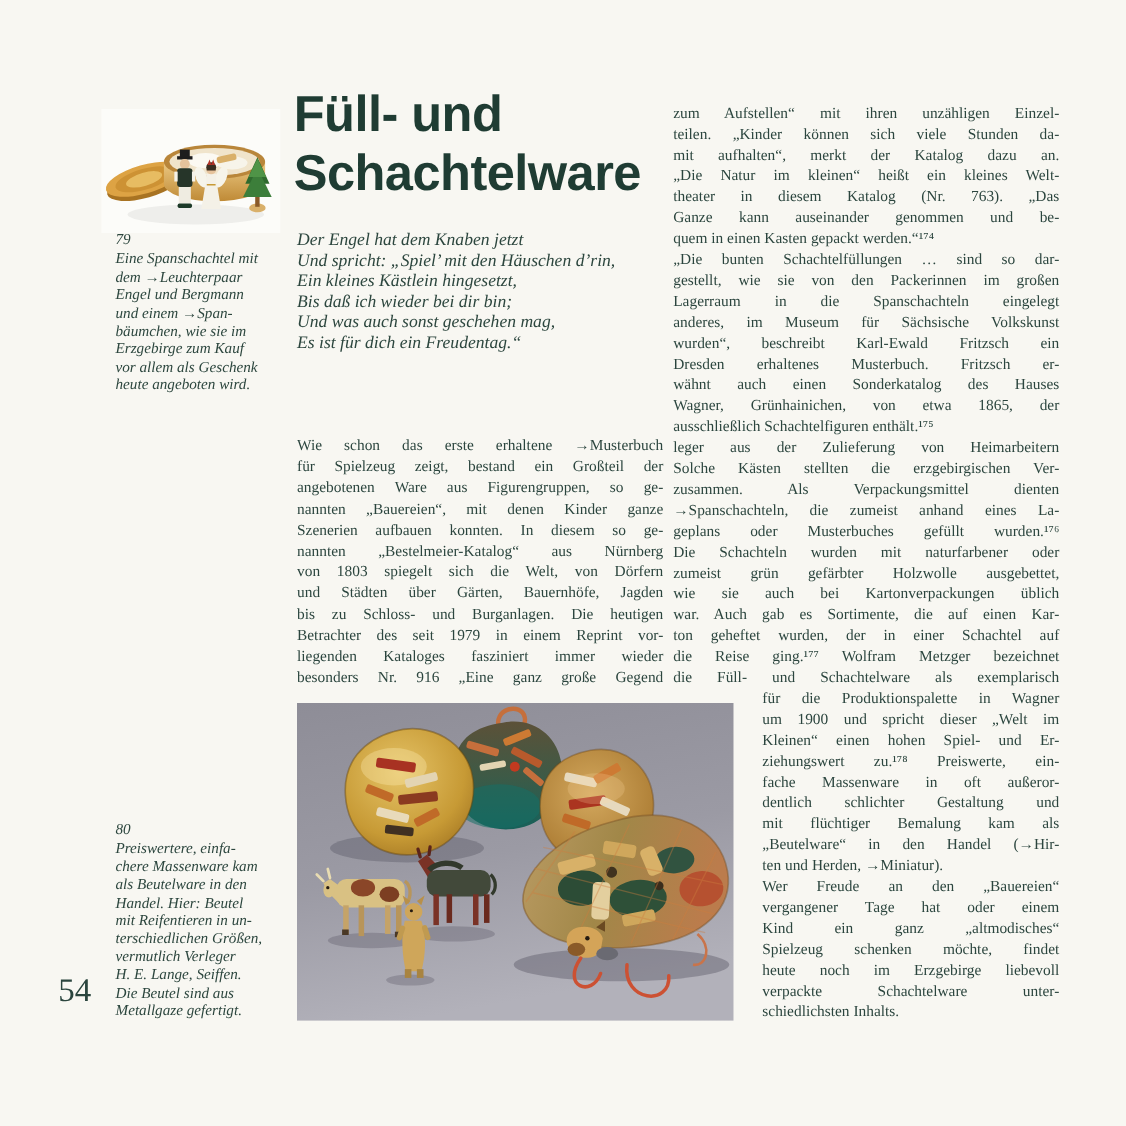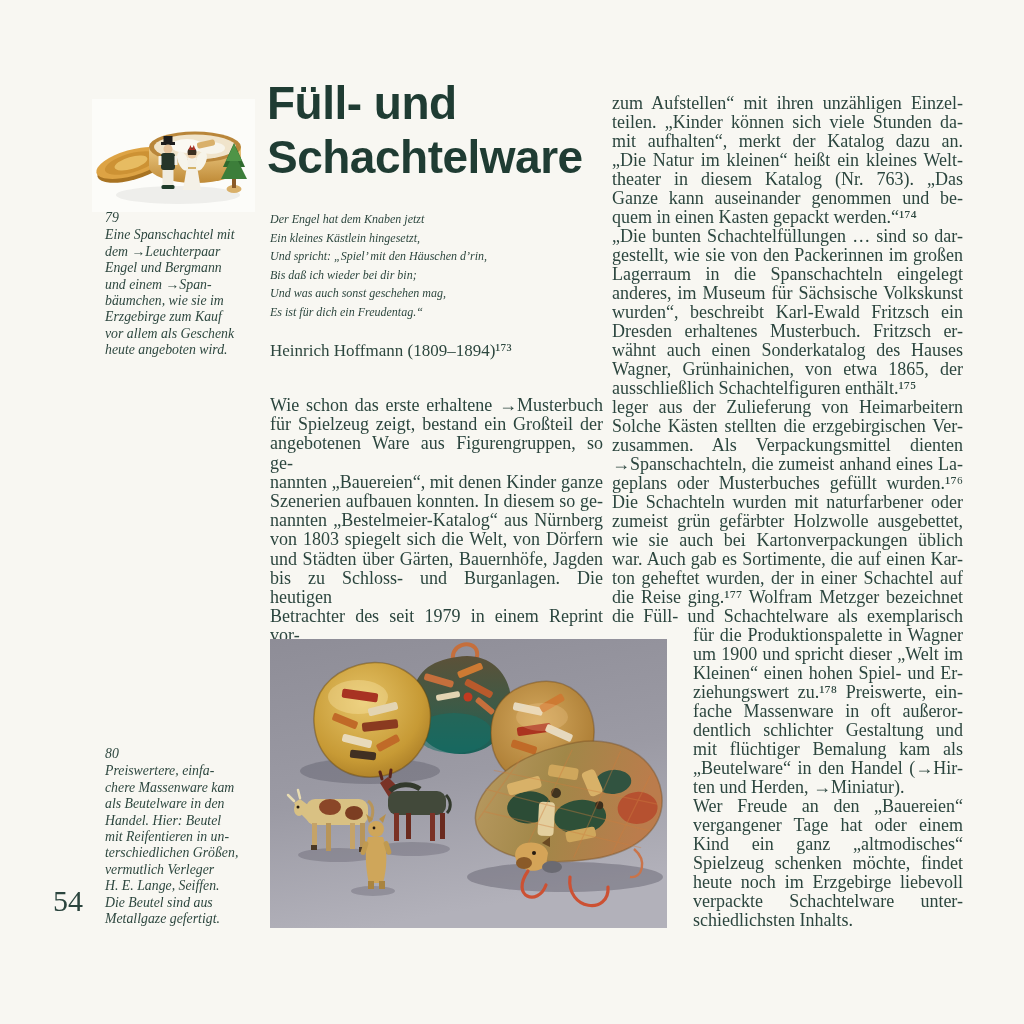--- a/index.html
+++ b/index.html
@@ -9,24 +9,24 @@
     background:#f8f7f2; color:#2c463e; overflow:hidden;
   }
   
   .title {
     position:absolute; left:267px; top:76px;
     font-family:"Liberation Sans","DejaVu Sans",sans-serif;
     font-size:46px; line-height:54px; letter-spacing:-0.5px;
     color:#1f3c33; font-weight:700;
   }
   
-  .poem { position:absolute; left:270px; top:210px; font-style:italic; font-size:12px; line-height:18.6px; color:#2c463e; }
+  .poem { position:absolute; left:270px; top:210px; font-style:italic; font-size:16px; line-height:18.6px; color:#2c463e; }
   .attribution { position:absolute; left:270px; top:341px; font-size:17px; color:#2c463e; }
   
-  .body-col { font-size:18px; line-height:19.2px; color:#2b453e; }
+  .body-col { font-size:14px; line-height:19.2px; color:#2b453e; }
   .body-center { position:absolute; left:270px; top:396px; width:333px; }
   .body-right { position:absolute; left:612px; top:94px; width:351px; line-height:19px; }
   .justified .tl { text-align:justify; text-align-last:justify; }
   .justified .tl.pend { text-align-last:left; }
   .body-right .tl.ind { margin-left:81px; }
   
   .caption { position:absolute; left:105px; width:154px; font-style:italic; font-size:13.8px; line-height:16.4px; color:#2c463e; }
   .cap79 { top:210px; }
   .cap80 { top:746px; }
   .fig-num { margin-bottom:1px; }
@@ -115,27 +115,26 @@
       </div>
   </div>
 
   <div class="title">
     <div>Füll- und</div>
     <div>Schachtelware</div>
   </div>
 
   <div class="poem">
       <div class="tl">Der Engel hat dem Knaben jetzt</div>
+      <div class="tl">Und spricht: „Spiel’ mit den Häuschen d’rin,</div>
       <div class="tl">Ein kleines Kästlein hingesetzt,</div>
-      <div class="tl">Und spricht: „Spiel’ mit den Häuschen d’rin,</div>
       <div class="tl">Bis daß ich wieder bei dir bin;</div>
       <div class="tl">Und was auch sonst geschehen mag,</div>
       <div class="tl">Es ist für dich ein Freudentag.“</div>
     </div>
-  <div class="attribution">Heinrich Hoffmann (1809–1894)¹⁷³</div>
 
   <div class="body-col body-center justified">
       <div class="tl">Wie schon das erste erhaltene →Musterbuch</div>
       <div class="tl">für Spielzeug zeigt, bestand ein Großteil der</div>
       <div class="tl">angebotenen Ware aus Figurengruppen, so ge-</div>
       <div class="tl">nannten „Bauereien“, mit denen Kinder ganze</div>
       <div class="tl">Szenerien aufbauen konnten. In diesem so ge-</div>
       <div class="tl">nannten „Bestelmeier-Katalog“ aus Nürnberg</div>
       <div class="tl">von 1803 spiegelt sich die Welt, von Dörfern</div>
       <div class="tl">und Städten über Gärten, Bauernhöfe, Jagden</div>

